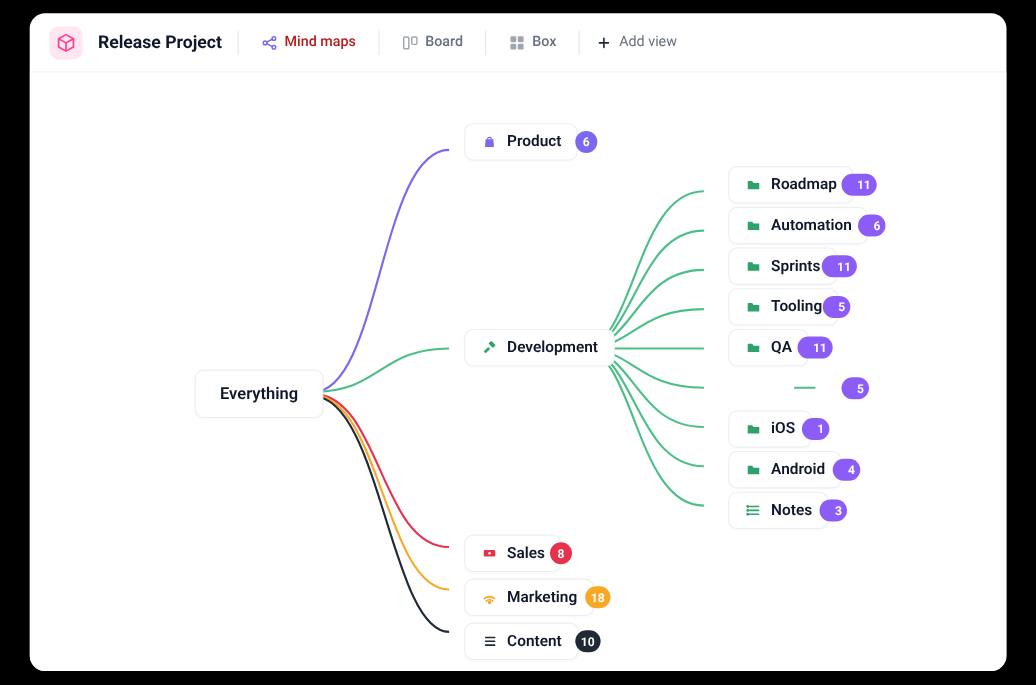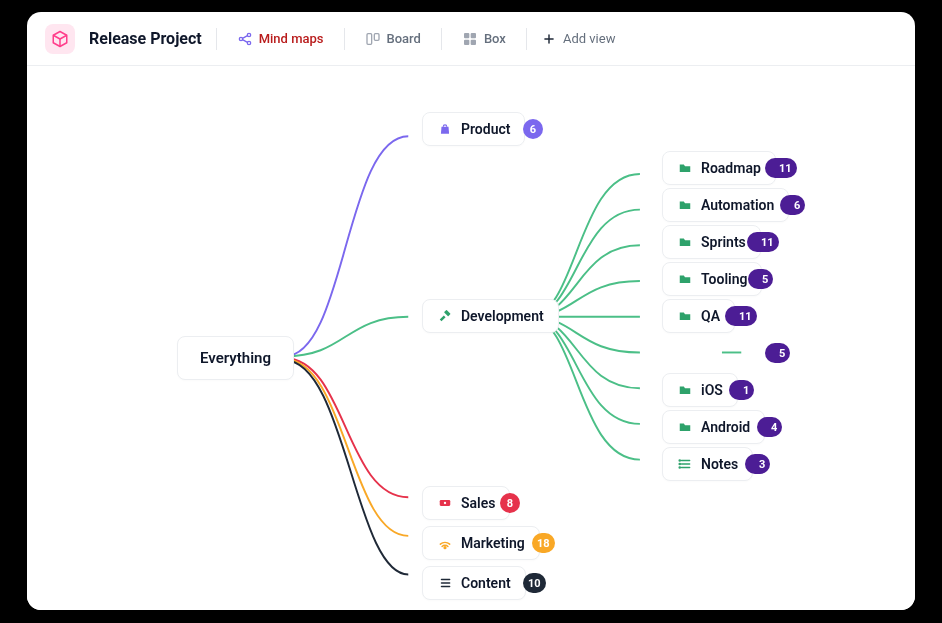--- a/index.html
+++ b/index.html
@@ -129,21 +129,21 @@
     min-width: 20px;
     height: 20px;
     padding: 0 5px;
     border-radius: 999px;
     font-size: 11px;
     font-weight: 700;
     color: #fff;
     transform: translate(0, -50%);
   }
   .badge.purple  { background: #7b68ee; }
-  .badge.green   { background: #4c1d95; padding-left: 14px; }
+  .badge.green   { background: #8b5cf6; padding-left: 14px; }
   .badge.red     { background: #e6324b; }
   .badge.orange  { background: #f9a826; }
   .badge.black   { background: #1f2937; }
 </style>
 </head>
 <body>
 
 <div class="frame">
 
   <div class="header">

